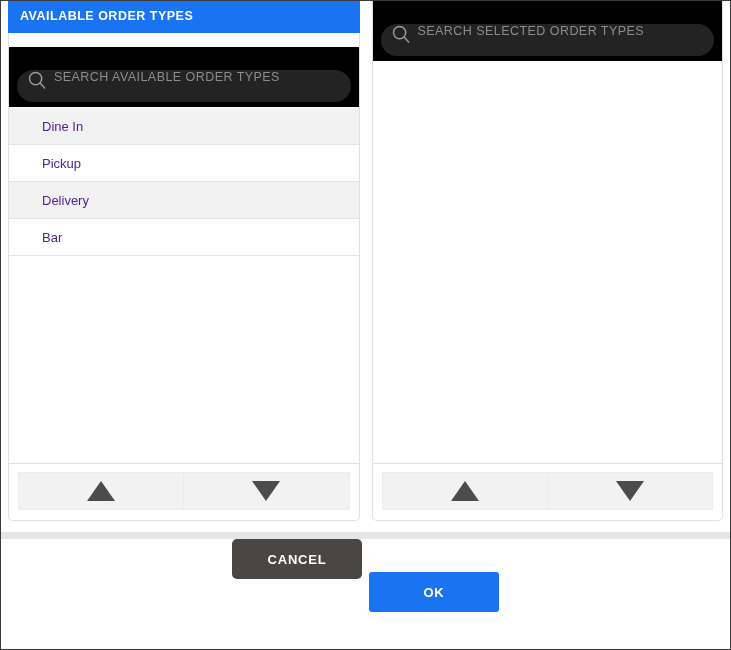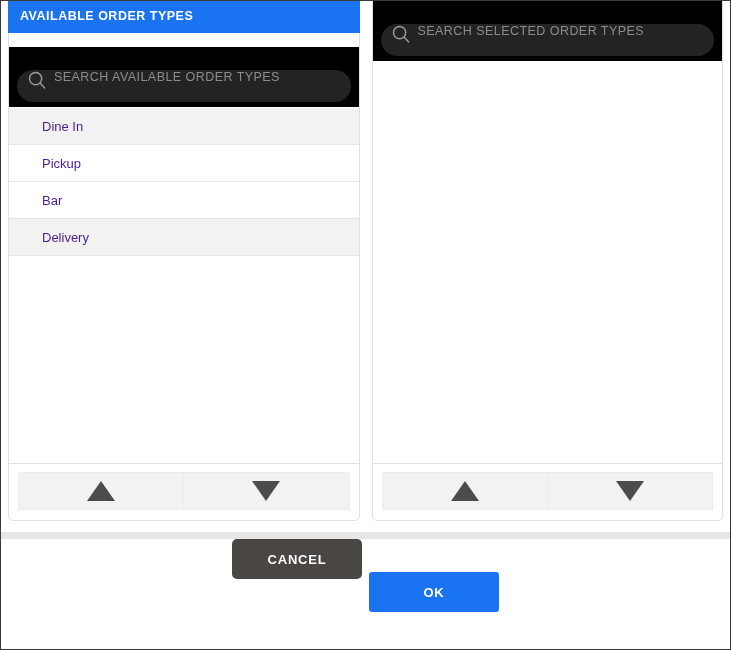--- a/index.html
+++ b/index.html
@@ -216,25 +216,25 @@
         </div>
       </div>
 
       <div class="list">
         <div class="list-item alt">
           <span>Dine In</span>
         </div>
         <div class="list-item">
           <span>Pickup</span>
         </div>
+        <div class="list-item alt">
+          <span>Delivery</span>
+        </div>
         <div class="list-item">
           <span>Bar</span>
-        </div>
-        <div class="list-item alt">
-          <span>Delivery</span>
         </div>
       </div>
 
       <div class="panel-arrows">
         <div class="arrow-btn left">
           <span class="tri tri-up"></span>
         </div>
         <div class="arrow-btn">
           <span class="tri tri-down"></span>
         </div>

